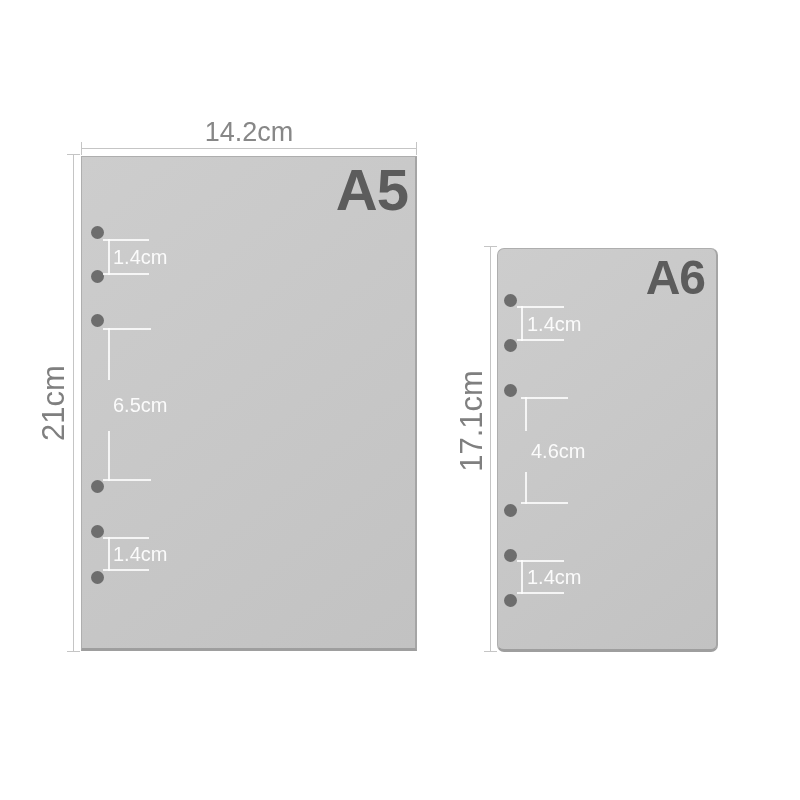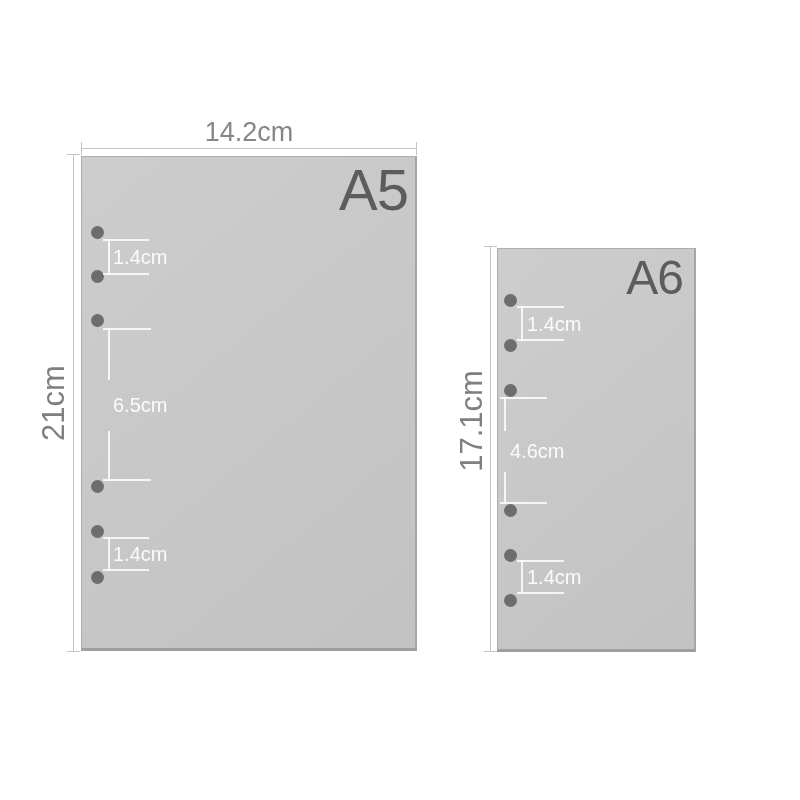--- a/index.html
+++ b/index.html
@@ -15,21 +15,21 @@
   .sheet{
     position:absolute;
     background:linear-gradient(140deg,#cdcdcd 0%,#c7c7c7 55%,#c2c2c2 100%);
     border:1px solid #aeaeae;
     border-right:2px solid #a5a5a5;
     border-bottom:3px solid #9e9e9e;
     box-sizing:border-box;
   }
   .size-label{
     position:absolute;
-    font-weight:normal;
+    font-weight:bold;
     color:#5c5c5c;
     line-height:1;
     letter-spacing:-1px;
   }
   .size-label.a5{right:7px;top:4px;font-size:58px;}
   .size-label.a6{right:11px;top:5px;font-size:48px;}
 
   
   .hole{
     position:absolute;
@@ -138,38 +138,38 @@
   </div>
 
 
   <div class="dim-v" style="left:484px;top:246px;height:406px;">
     <div class="line"></div>
     <div class="tick t"></div>
     <div class="tick b"></div>
     <div class="label" style="left:-13px;top:43%;">17.1cm</div>
   </div>
 
-  <div class="sheet" style="left:497px;top:248px;width:199px;height:404px;">
+  <div class="sheet" style="left:497px;top:248px;width:221px;height:404px;border-radius:7px;">
     <div class="size-label a6">A6</div>
 
     <div class="hole" style="left:6px;top:45px;"></div>
     <div class="hole" style="left:6px;top:90px;"></div>
     <div class="hole" style="left:6px;top:135px;"></div>
     <div class="hole" style="left:6px;top:255px;"></div>
     <div class="hole" style="left:6px;top:300px;"></div>
     <div class="hole" style="left:6px;top:345px;"></div>
 
     <div class="measure" style="left:19px;top:57px;width:47px;height:35px;">
       <div class="hl top"></div>
       <div class="hl bot"></div>
       <div class="vl full" style="left:4px;"></div>
       <div class="m-label">1.4cm</div>
     </div>
 
-    <div class="measure" style="left:2px;top:148px;width:47px;height:107px;">
+    <div class="measure" style="left:23px;top:148px;width:47px;height:107px;">
       <div class="hl top"></div>
       <div class="hl bot"></div>
       <div class="vl" style="left:4px;top:0;height:34px;"></div>
       <div class="vl" style="left:4px;bottom:0;height:32px;"></div>
       <div class="m-label">4.6cm</div>
     </div>
 
     <div class="measure" style="left:19px;top:311px;width:47px;height:34px;">
       <div class="hl top"></div>
       <div class="hl bot"></div>

